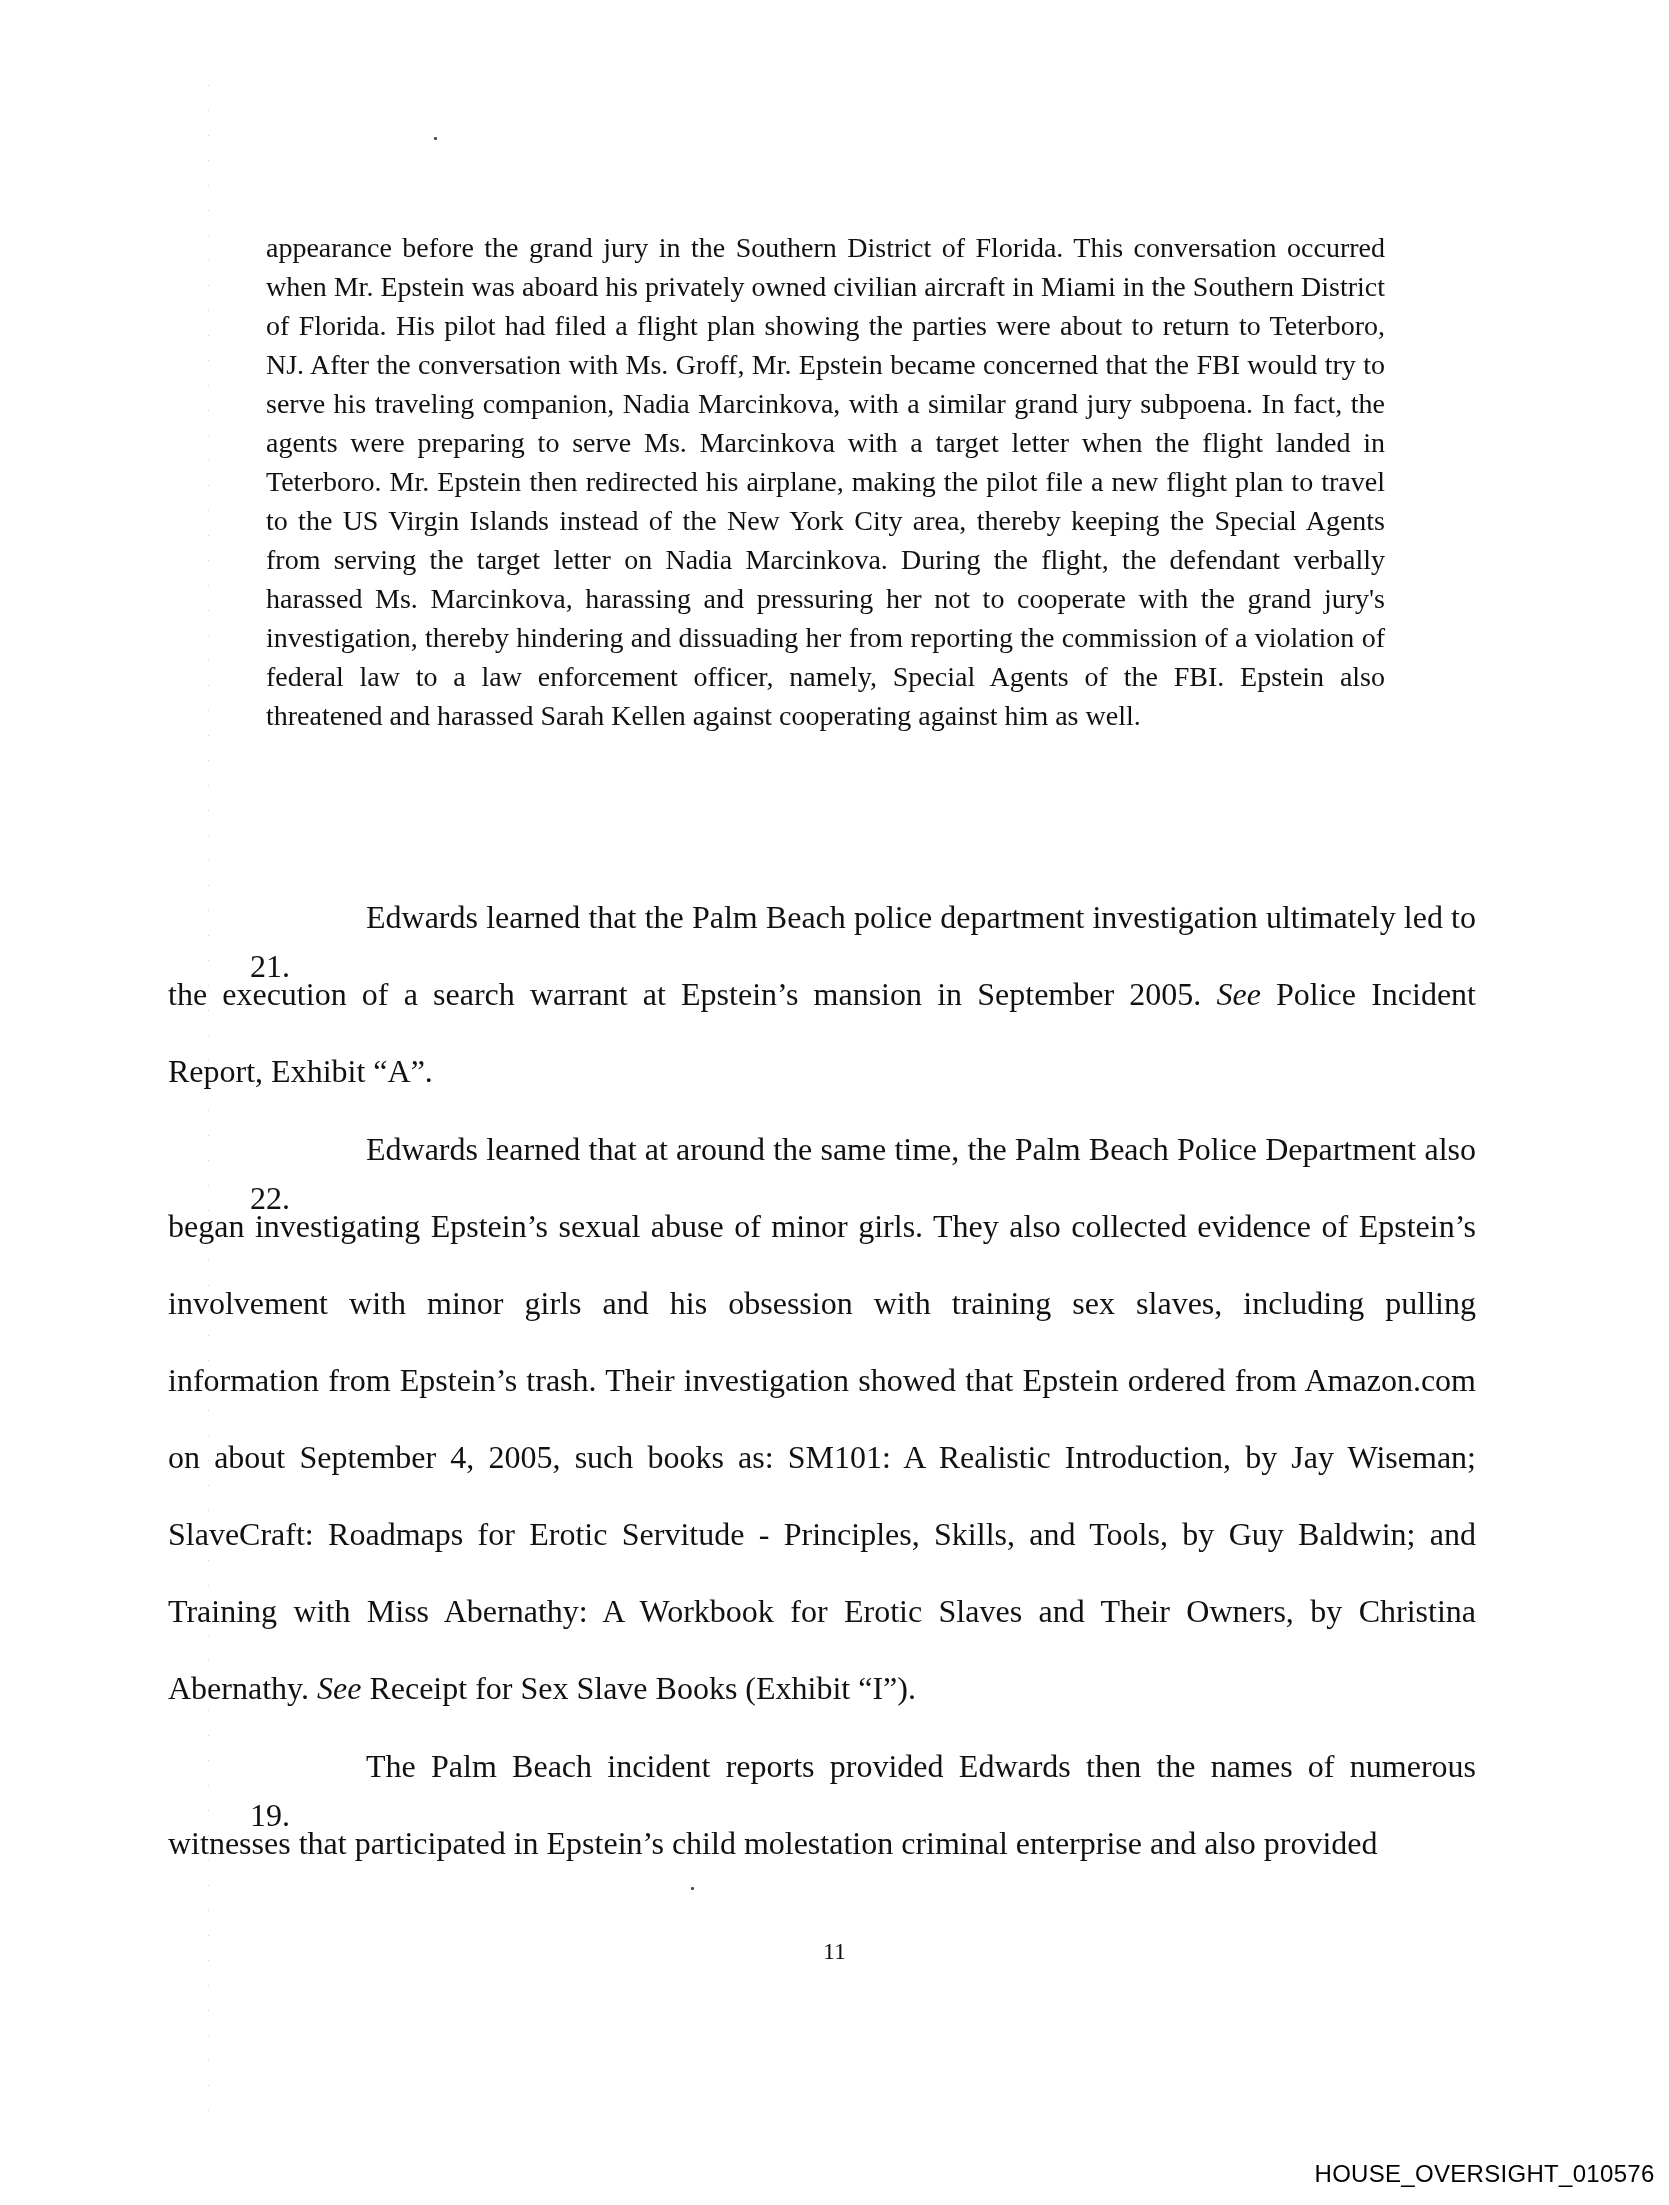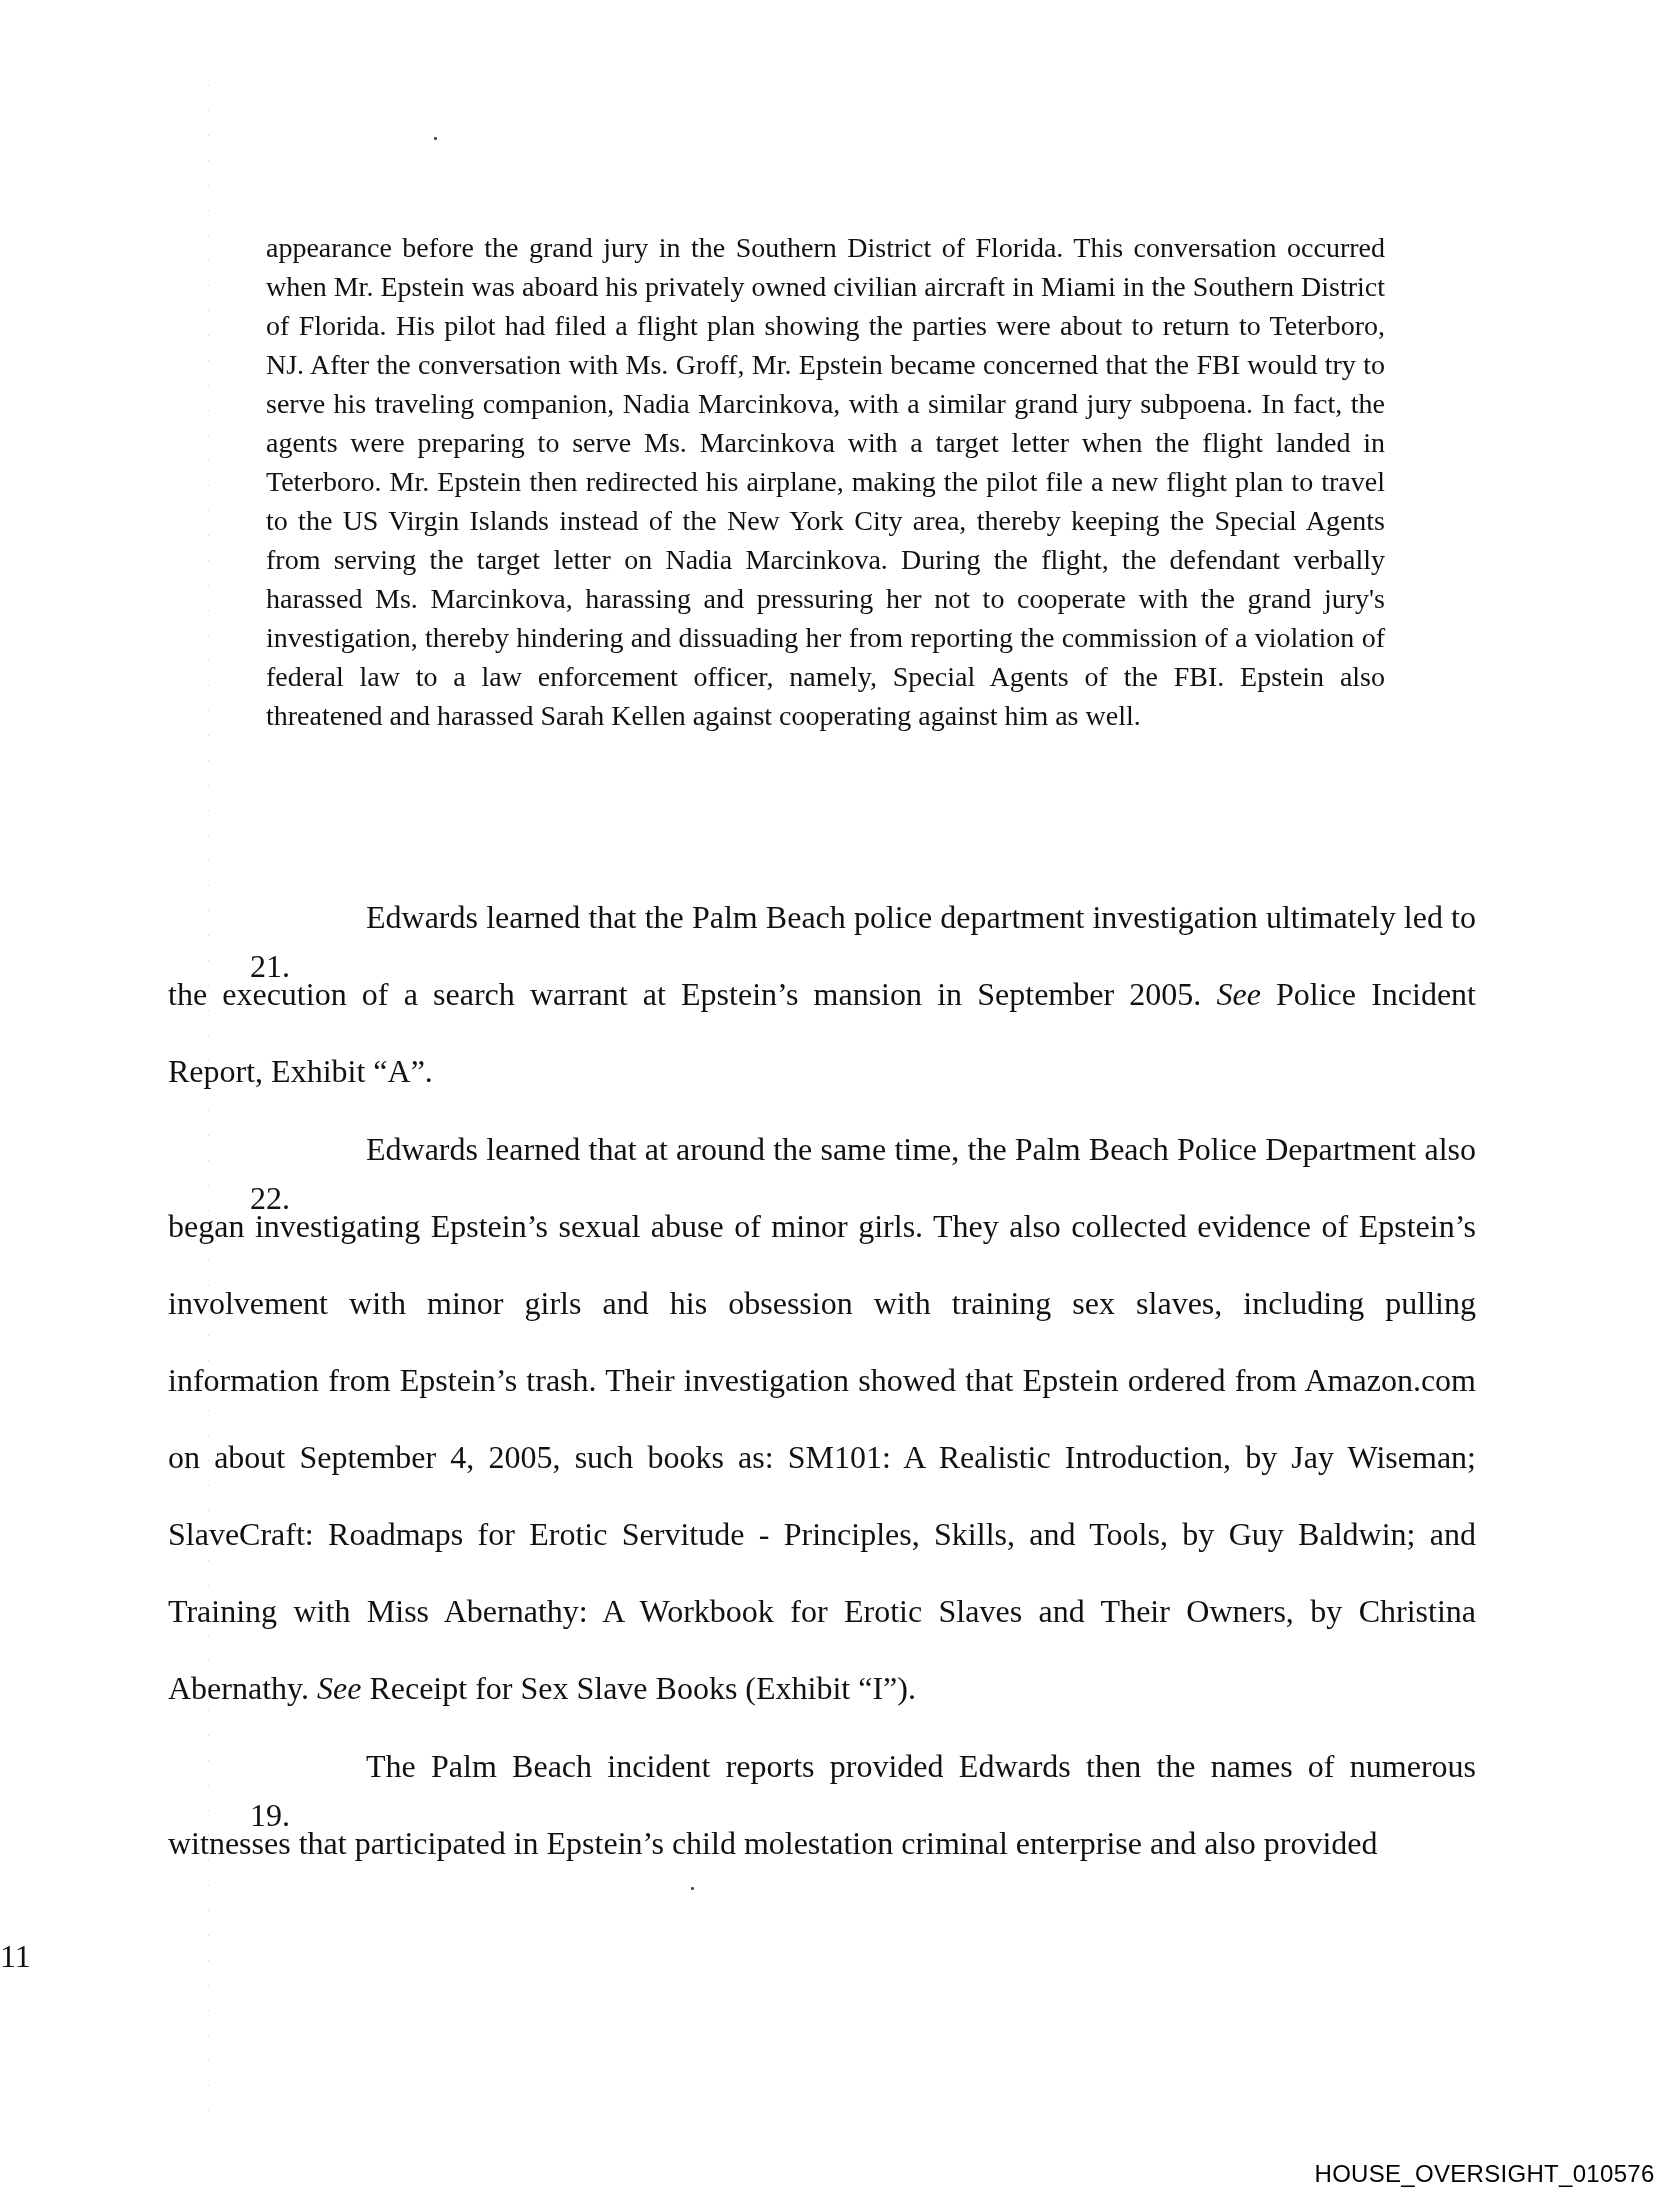--- a/index.html
+++ b/index.html
@@ -72,21 +72,22 @@
       font-style: italic;
     }
     #para-21 { top: 879px; }
     #para-22 { top: 1111px; }
     #para-23 { top: 1728px; }
     .page-number {
       position: absolute;
       left: 0;
       width: 1669px;
       top: 1938px;
-      font-size: 32px;
+      text-align: center;
+      font-size: 24px;
     }
     .bates {
       position: absolute;
       right: 14.4px;
       top: 2160px;
       font-family: "Liberation Sans", "DejaVu Sans", sans-serif;
       font-size: 24px;
       letter-spacing: 0.3px;
       color: #000;
     }

